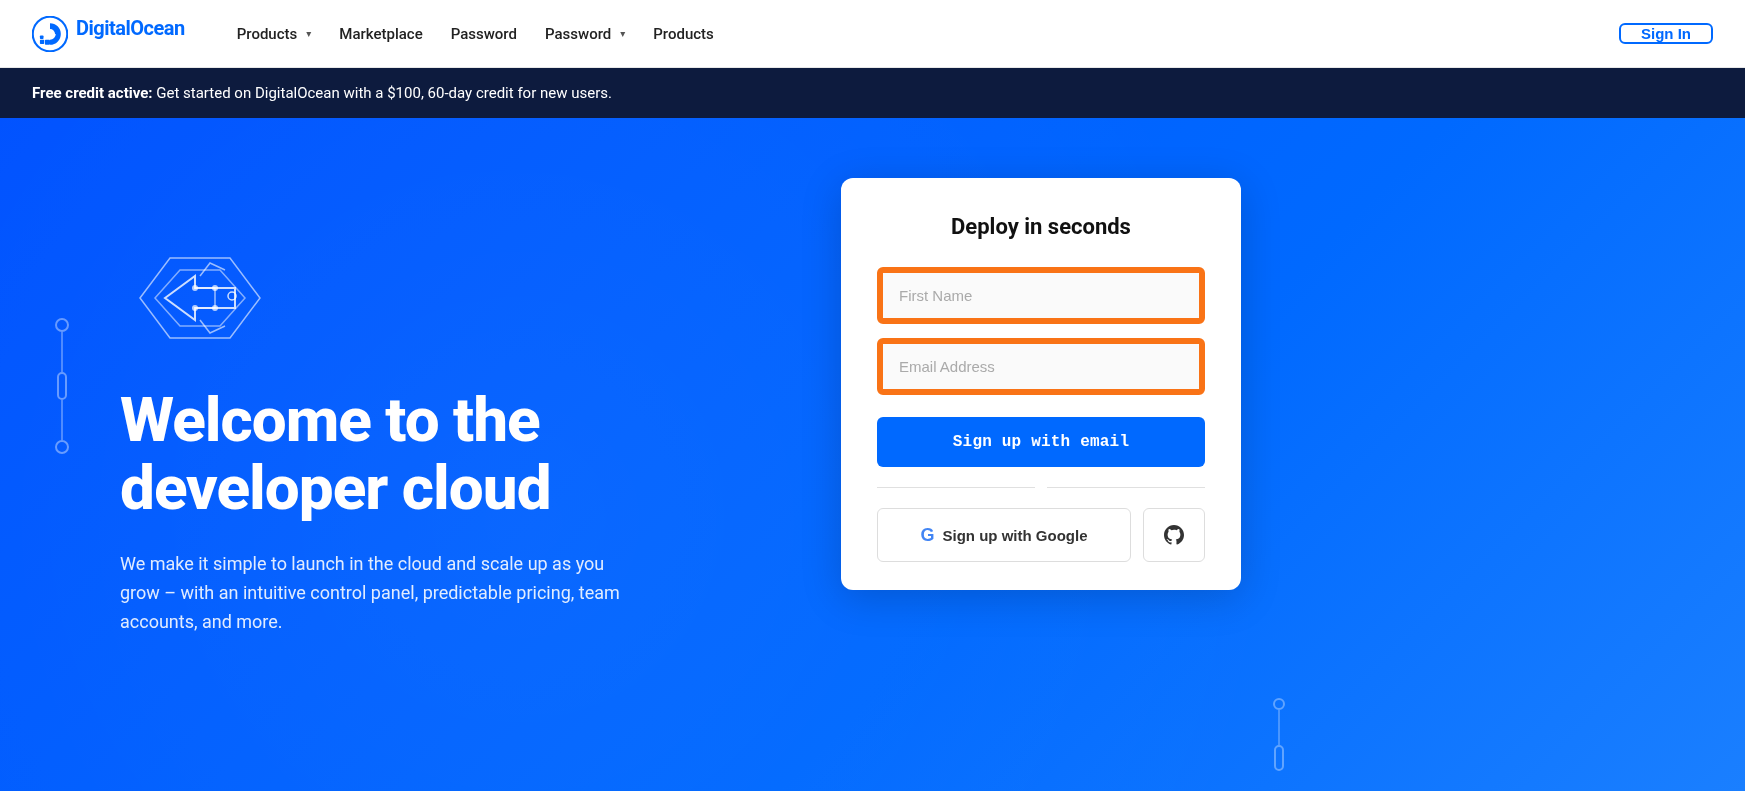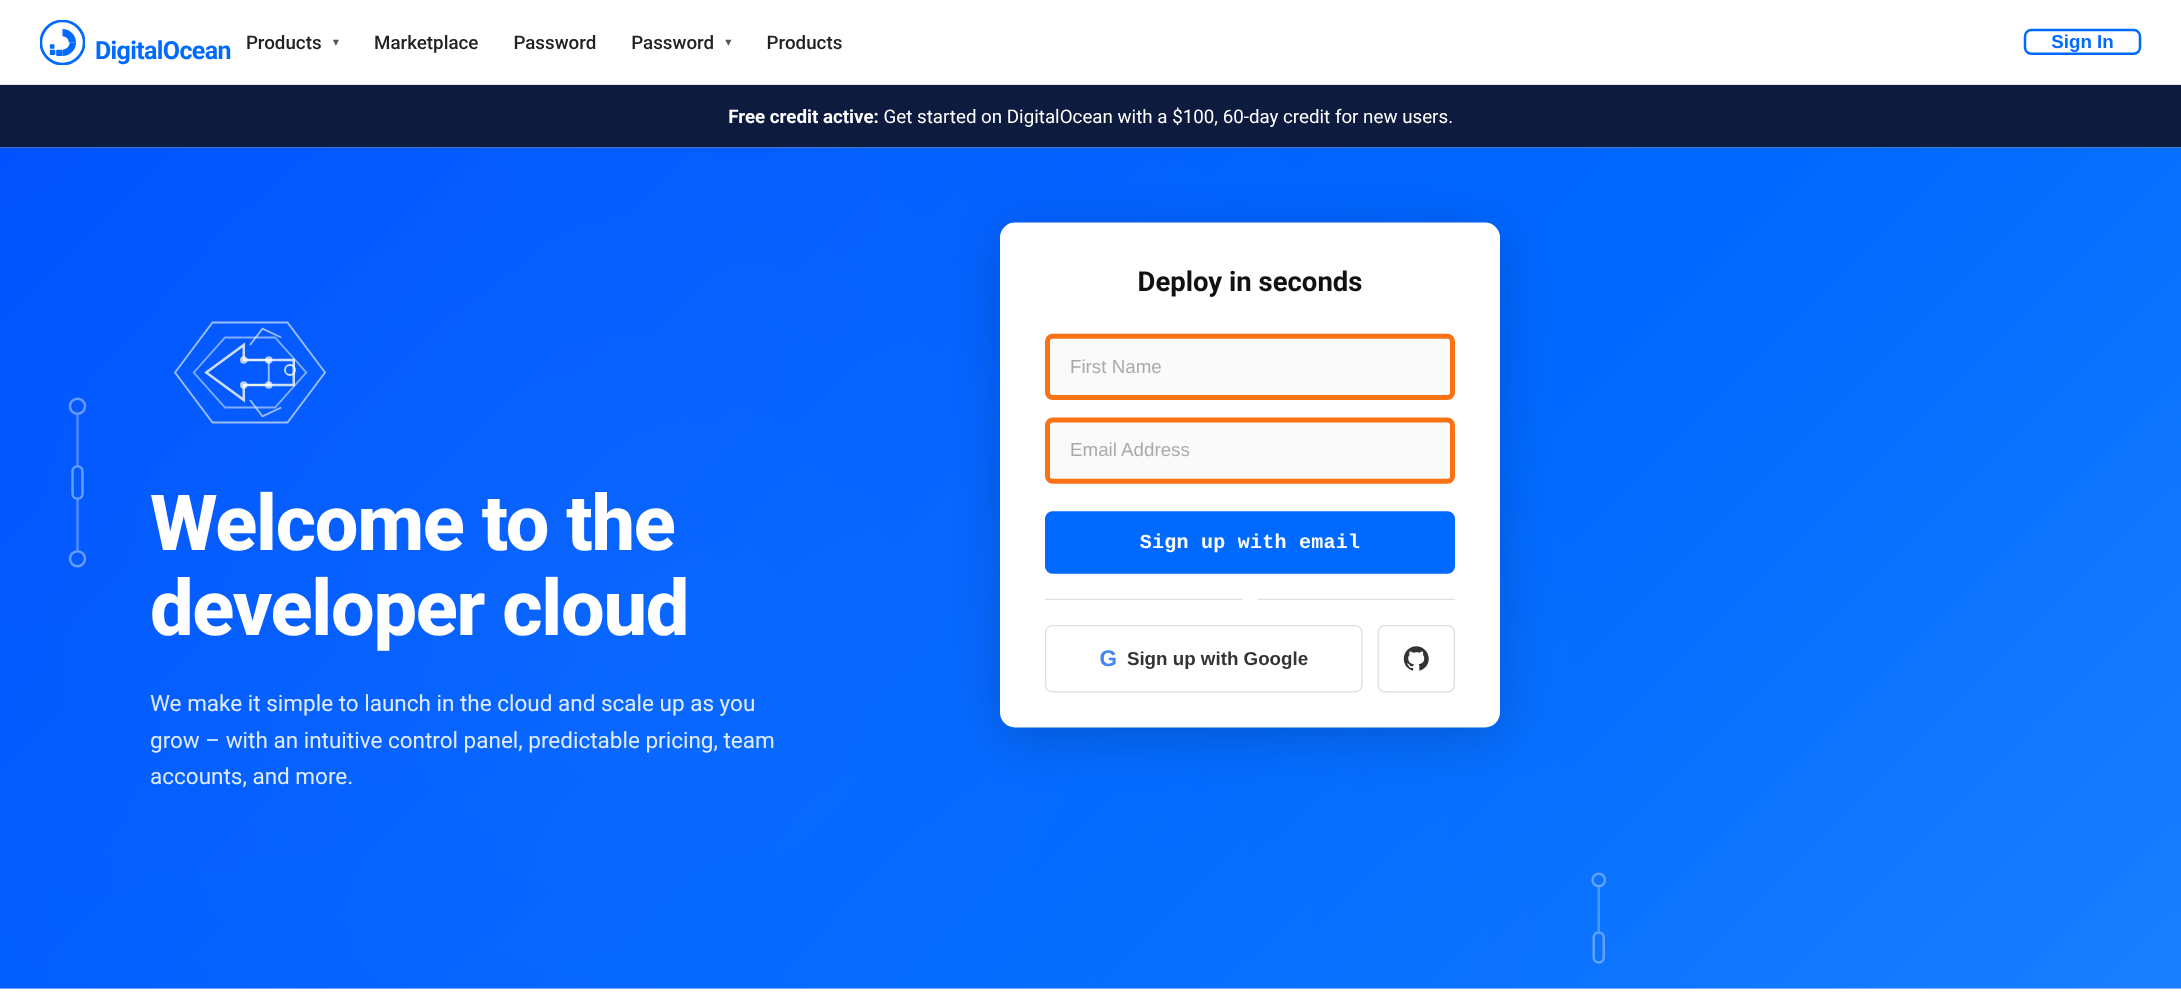--- a/index.html
+++ b/index.html
@@ -11,22 +11,23 @@
       align-items: center;
       padding: 0 32px;
       height: 68px;
       background: #fff;
       border-bottom: 1px solid #e8e8e8;
       position: relative;
       z-index: 10;
     }
     .navbar-logo {
       display: flex;
-      align-items: flex-end;
+      align-items: flex-start;
       gap: 8px;
+      margin-right: 40px;
       text-decoration: none;
     }
     .navbar-logo-icon {
       width: 36px;
       height: 36px;
     }
     .navbar-logo-text {
       font-size: 20px;
       font-weight: 700;
       color: #0069ff;
@@ -61,37 +62,38 @@
       background: transparent;
       color: #0069ff;
       font-size: 15px;
       font-weight: 600;
       cursor: pointer;
     }
 
     
     .banner {
       background: #0d1b3e;
-      text-align: center;
+      text-align: left;
       padding: 16px 32px;
       color: #fff;
       font-size: 15px;
     }
     .banner-bold { font-weight: 700; }
 
     
     .hero {
       background: #0052ff;
       background: linear-gradient(135deg, #0052ff 0%, #0069ff 60%, #1a7fff 100%);
       min-height: calc(795px - 68px - 54px);
       display: flex;
       align-items: flex-start;
       padding: 60px 80px 60px 120px;
       position: relative;
       overflow: hidden;
+      gap: 41px;
     }
 
     
     .hero::before {
       content: '';
       position: absolute;
       top: 0; left: 0; right: 0; bottom: 0;
       background: radial-gradient(circle at 30% 60%, rgba(255,255,255,0.04) 0%, transparent 60%);
     }
 
@@ -192,21 +194,21 @@
       margin-bottom: 28px;
     }
 
     .form-group {
       margin-bottom: 14px;
     }
 
     .form-input {
       width: 100%;
       padding: 14px 16px;
-      border: 4px solid #f97316;
+      border: 6px solid #f97316;
       border-radius: 6px;
       font-size: 15px;
       color: #222;
       background: #fafafa;
       outline: none;
     }
     .form-input::placeholder { color: #aaa; }
 
     .btn-signup-email {
       width: 100%;

